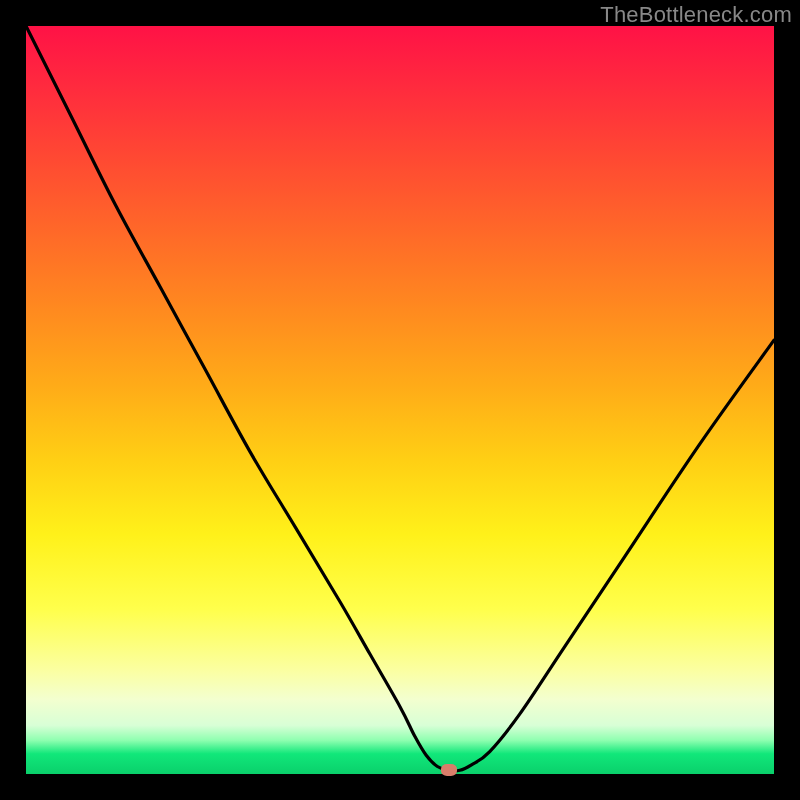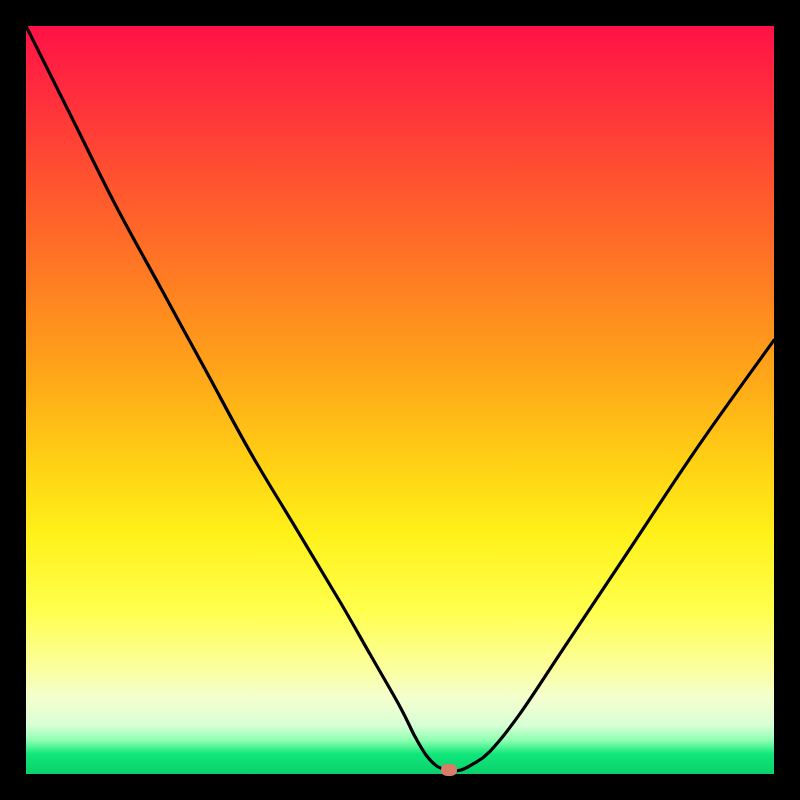--- a/index.html
+++ b/index.html
@@ -69,20 +69,21 @@
     background: #d97d6a;
     transform: translate(-50%, -50%);
     z-index: 5;
   }
 </style>
 </head>
 <body>
 
 <div class="frame">
 
+  <div class="watermark">TheBottleneck.com</div>
 
   <div class="plot-area">
     <svg class="curve" viewBox="0 0 748 748" preserveAspectRatio="none">
       <path id="curve-path" fill="none" stroke="#000" stroke-width="3.2" stroke-linecap="round" stroke-linejoin="round" d="M 0.00 0.00 C 8.08 16.16, 28.72 57.45, 44.88 89.76 C 61.04 122.07, 73.60 148.55, 89.76 179.52 C 105.92 210.49, 118.48 232.18, 134.64 261.80 C 150.80 291.42, 163.36 314.46, 179.52 344.08 C 195.68 373.70, 208.24 398.09, 224.40 426.36 C 240.56 454.63, 253.12 474.23, 269.28 501.16 C 285.44 528.09, 300.70 553.07, 314.16 575.96 C 327.62 598.85, 333.31 609.47, 344.08 628.32 C 354.85 647.17, 365.92 665.87, 374.00 680.68 C 382.08 695.49, 384.25 701.85, 388.96 710.60 C 393.67 719.35, 396.14 723.91, 400.18 729.30 C 404.22 734.69, 407.36 737.83, 411.40 740.52 C 415.44 743.21, 418.58 743.59, 422.62 744.26 C 426.66 744.93, 429.80 745.20, 433.84 744.26 C 437.88 743.32, 439.67 742.39, 445.06 739.02 C 450.45 735.66, 455.01 734.72, 463.76 725.56 C 472.51 716.40, 480.22 707.01, 493.68 688.16 C 507.14 669.31, 519.71 649.11, 538.56 620.84 C 557.41 592.57, 574.16 567.43, 598.40 531.08 C 622.64 494.73, 646.27 457.93, 673.20 418.88 C 700.13 379.83, 734.54 333.01, 748.00 314.16"></path>
     </svg>
     <div id="marker" class="marker" style="left: 422.62px; top: 744.26px; background: rgb(217, 125, 106);"></div>
   </div>
 
 </div>
 

